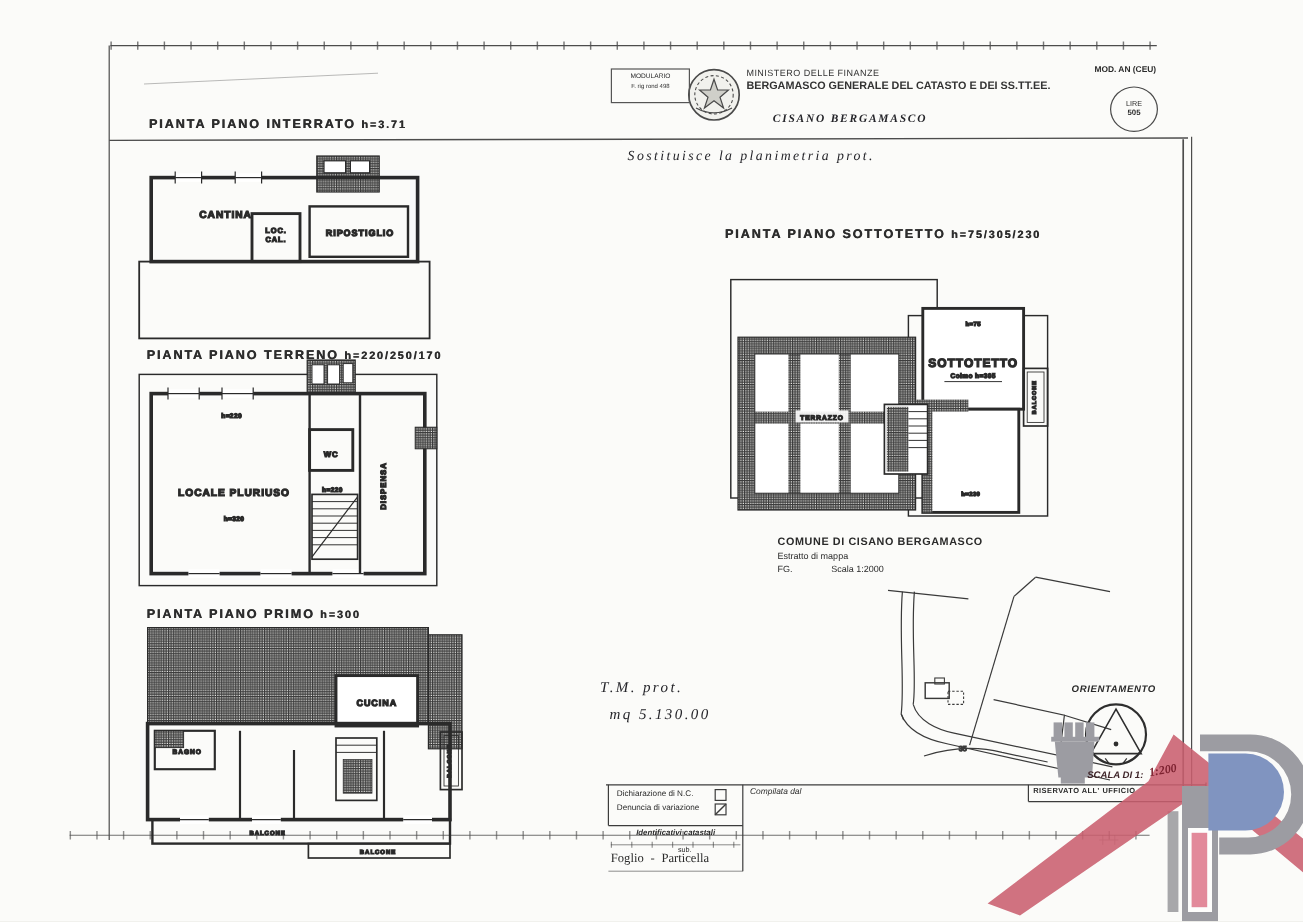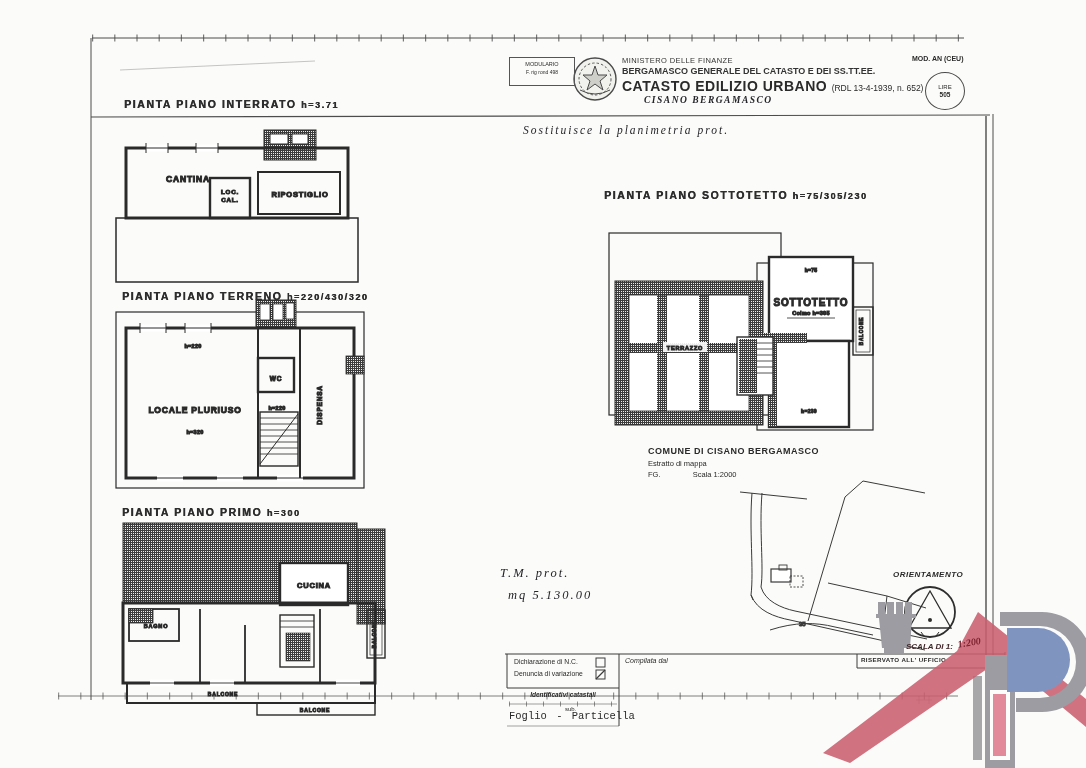--- a/index.html
+++ b/index.html
@@ -12,21 +12,21 @@
   .plan-title{font-weight:bold;font-size:10.5px;letter-spacing:1.6px;color:#2d2d2d;
               text-shadow:0.4px 0 0 #2d2d2d;white-space:nowrap;}
   .hand{font-family:cursive;font-style:italic;color:#25252a;}
   .dotfill{display:inline-block;border-bottom:1.2px dotted #666;height:10px;vertical-align:bottom;}
   .stampcircle{width:38px;height:36px;border:1.6px solid #4a4a4a;border-radius:50%;
                display:flex;flex-direction:column;align-items:center;justify-content:center;line-height:1.1;}
   .modbox{border:1px solid #555;text-align:center;line-height:1.4;padding-top:3px;}
   svg text{font-family:"Liberation Sans",sans-serif;fill:#2e2e2e;}
   .rl{font-weight:bold;letter-spacing:0.8px;}
   .ann{font-weight:bold;letter-spacing:0.3px;}
-  .serifsm{font-family:Liberation Mono, monospace;}
+  .serifsm{font-family:Liberation Serif, serif;}
   .nowrap{white-space:nowrap;}
 </style>
 </head>
 <body>
 
 <div class="sheet">
 
   <svg class="abs" style="left:0;top:0;z-index:10" width="1086" height="768" viewBox="0 0 1086 768">
     <defs>
       <pattern id="xh" width="4" height="4" patternUnits="userSpaceOnUse">
@@ -244,40 +244,36 @@
   </svg>
 
   <div class="abs" style="left:0;top:0;width:1086px;height:650px;z-index:30">
 
     <div class="abs modbox" style="left:509px;top:57px;width:64px;height:24px">
       <div style="font-size:5.5px">MODULARIO</div>
       <div style="font-size:5px">F. rig rond 498</div>
     </div>
     <div class="abs print" style="left:622px;top:56px;font-size:7.5px;letter-spacing:0.4px">MINISTERO DELLE FINANZE</div>
     <div class="abs print" style="left:622px;top:66px;font-size:9px;font-weight:600">BERGAMASCO GENERALE DEL CATASTO E DEI SS.TT.EE.</div>
-    <div class="abs nowrap" style="left:622px;top:77px">
-      <span class="b" style="font-size:14px;letter-spacing:0.5px">CATASTO EDILIZIO URBANO</span>
-      <span style="font-size:8.5px">(RDL 13-4-1939, n. 652)</span>
-    </div>
     <div class="abs b" style="left:912px;top:55px;font-size:7px">MOD. AN (CEU)</div>
     <div class="abs stampcircle" style="left:925px;top:72px">
       <div style="font-size:6px">LIRE</div>
       <div class="b" style="font-size:6.5px">505</div>
     </div>
 
     <div class="abs hand b" style="left:644px;top:95px;font-size:9.5px;letter-spacing:1.5px">CISANO BERGAMASCO</div>
     <div class="abs hand" style="left:523px;top:124px;font-size:11.5px;letter-spacing:2px">Sostituisce la planimetria prot.</div>
 
     <div class="abs plan-title" style="left:124px;top:98px">
       <span>PIANTA PIANO INTERRATO</span>
       <span style="font-size:9px">h=3.71</span>
     </div>
     <div class="abs plan-title" style="left:122px;top:290px">
       <span>PIANTA PIANO TERRENO</span>
-      <span style="font-size:9px">h=220/430/320</span>
+      <span style="font-size:9px">h=220/250/170</span>
     </div>
     <div class="abs plan-title" style="left:122px;top:506px">
       <span>PIANTA PIANO PRIMO</span>
       <span style="font-size:9px">h=300</span>
     </div>
     <div class="abs plan-title" style="left:604px;top:189px">
       <span>PIANTA PIANO SOTTOTETTO</span>
       <span style="font-size:9px">h=75/305/230</span>
     </div>
 

